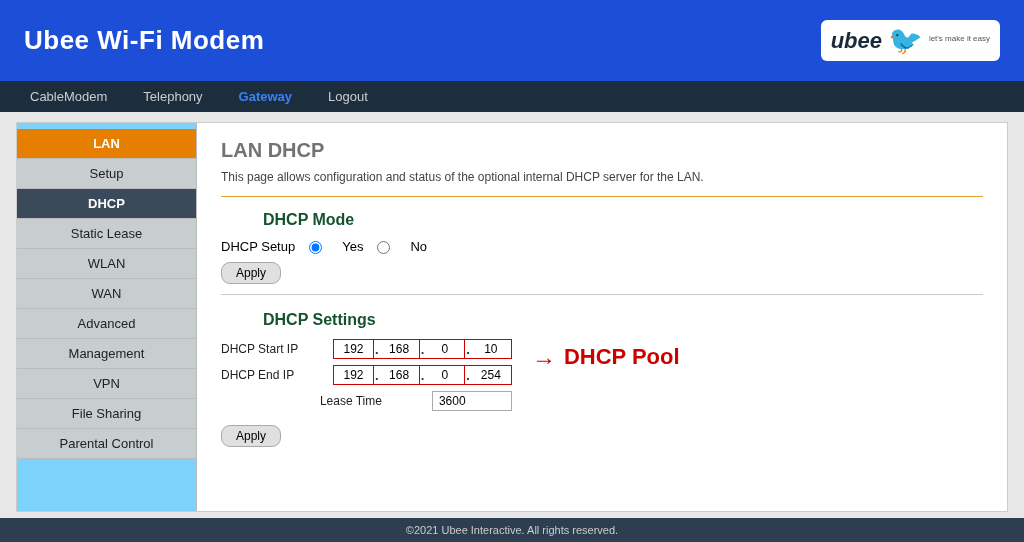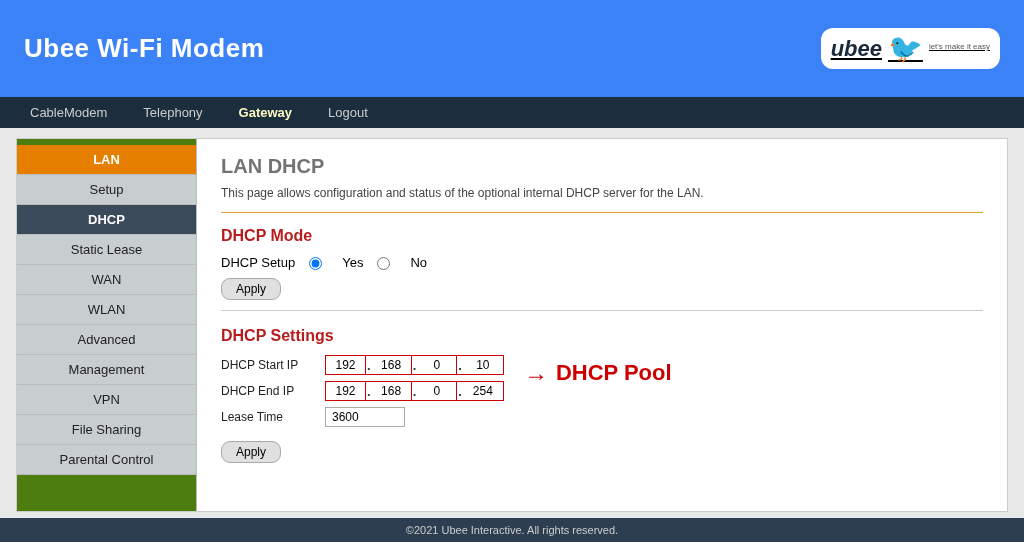--- a/index.html
+++ b/index.html
@@ -6,44 +6,43 @@
     body {
       font-family: Arial, sans-serif;
       background: #2c3e50;
       min-height: 542px;
       display: flex;
       flex-direction: column;
     }
 
     
     .top-header {
-      background: #3b82f6;
-      padding: 28px 24px;
+      background: #1d4ed8;
+      padding: 20px 24px;
       display: flex;
       align-items: center;
       justify-content: space-between;
     }
     .top-header h1 {
       color: white;
       font-size: 26px;
       font-weight: bold;
       letter-spacing: 0.5px;
     }
     .logo-area {
       display: flex;
       align-items: center;
     }
     .logo-box {
       background: white;
-      border-radius: 12px;
+      border-radius: 6px;
       padding: 4px 10px;
       display: flex;
       align-items: center;
       gap: 6px;
-      text-decoration: underline;
     }
     .logo-text {
       font-size: 22px;
       font-weight: bold;
       color: #1a2a3a;
       font-style: italic;
     }
     .logo-bird {
       font-size: 28px;
       color: #e67e00;
@@ -62,21 +61,21 @@
       align-items: center;
       padding: 0 12px;
     }
     .nav-item {
       padding: 8px 18px;
       color: #ccc;
       font-size: 13px;
       cursor: pointer;
     }
     .nav-item.active {
-      color: #fef9c3;
+      color: #3b82f6;
       font-weight: bold;
     }
 
     
     .main-wrapper {
       background: #e8e8e8;
       flex: 1;
       display: flex;
       flex-direction: column;
       padding: 10px 16px 6px;
@@ -87,21 +86,21 @@
       background: white;
       border: 1px solid #ccc;
       flex: 1;
       display: flex;
       overflow: hidden;
     }
 
     
     .sidebar {
       width: 180px;
-      background: #4d7c0f;
+      background: #7dd3fc;
       border-right: 1px solid #bbb;
       flex-shrink: 0;
       padding-top: 6px;
     }
     .sidebar-item {
       display: block;
       width: 100%;
       padding: 7px 10px;
       text-align: center;
       font-size: 13px;
@@ -139,24 +138,25 @@
       color: #444;
       margin-bottom: 12px;
     }
     .divider {
       border: none;
       border-top: 1px solid #e0a030;
       margin-bottom: 14px;
     }
 
     .section-title {
-      color: #b91c1c;
+      color: #14532d;
       font-size: 16px;
       font-weight: bold;
       margin-bottom: 10px;
+      margin-left: 42px;
     }
 
     
     .dhcp-mode-row {
       display: flex;
       align-items: center;
       gap: 14px;
       font-size: 13px;
       margin-bottom: 8px;
     }
@@ -176,21 +176,22 @@
 
     .mode-divider {
       border: none;
       border-top: 1px solid #ccc;
       margin: 10px 0 16px;
     }
     .dhcp-row {
       display: flex;
       align-items: center;
       margin-bottom: 6px;
-      gap: 4px;
+      gap: 12px;
+      justify-content: flex-end;
     }
     .dhcp-row-label {
       width: 100px;
       font-size: 12px;
       color: #222;
     }
     .lease-input {
       border: 1px solid #aaa;
       padding: 2px 6px;
       width: 80px;
@@ -273,22 +274,22 @@
 </div>
 
 <div class="main-wrapper">
   <div class="content-area">
 
     <div class="sidebar">
       <button class="sidebar-item active-orange">LAN</button>
       <button class="sidebar-item">Setup</button>
       <button class="sidebar-item active-dark">DHCP</button>
       <button class="sidebar-item">Static Lease</button>
+      <button class="sidebar-item">WLAN</button>
       <button class="sidebar-item">WAN</button>
-      <button class="sidebar-item">WLAN</button>
       <button class="sidebar-item">Advanced</button>
       <button class="sidebar-item">Management</button>
       <button class="sidebar-item">VPN</button>
       <button class="sidebar-item">File Sharing</button>
       <button class="sidebar-item">Parental Control</button>
     </div>
 
     <div class="main-panel">
       <div class="page-title">LAN DHCP</div>
       <div class="page-desc">This page allows configuration and status of the optional internal DHCP server for the LAN.</div>

